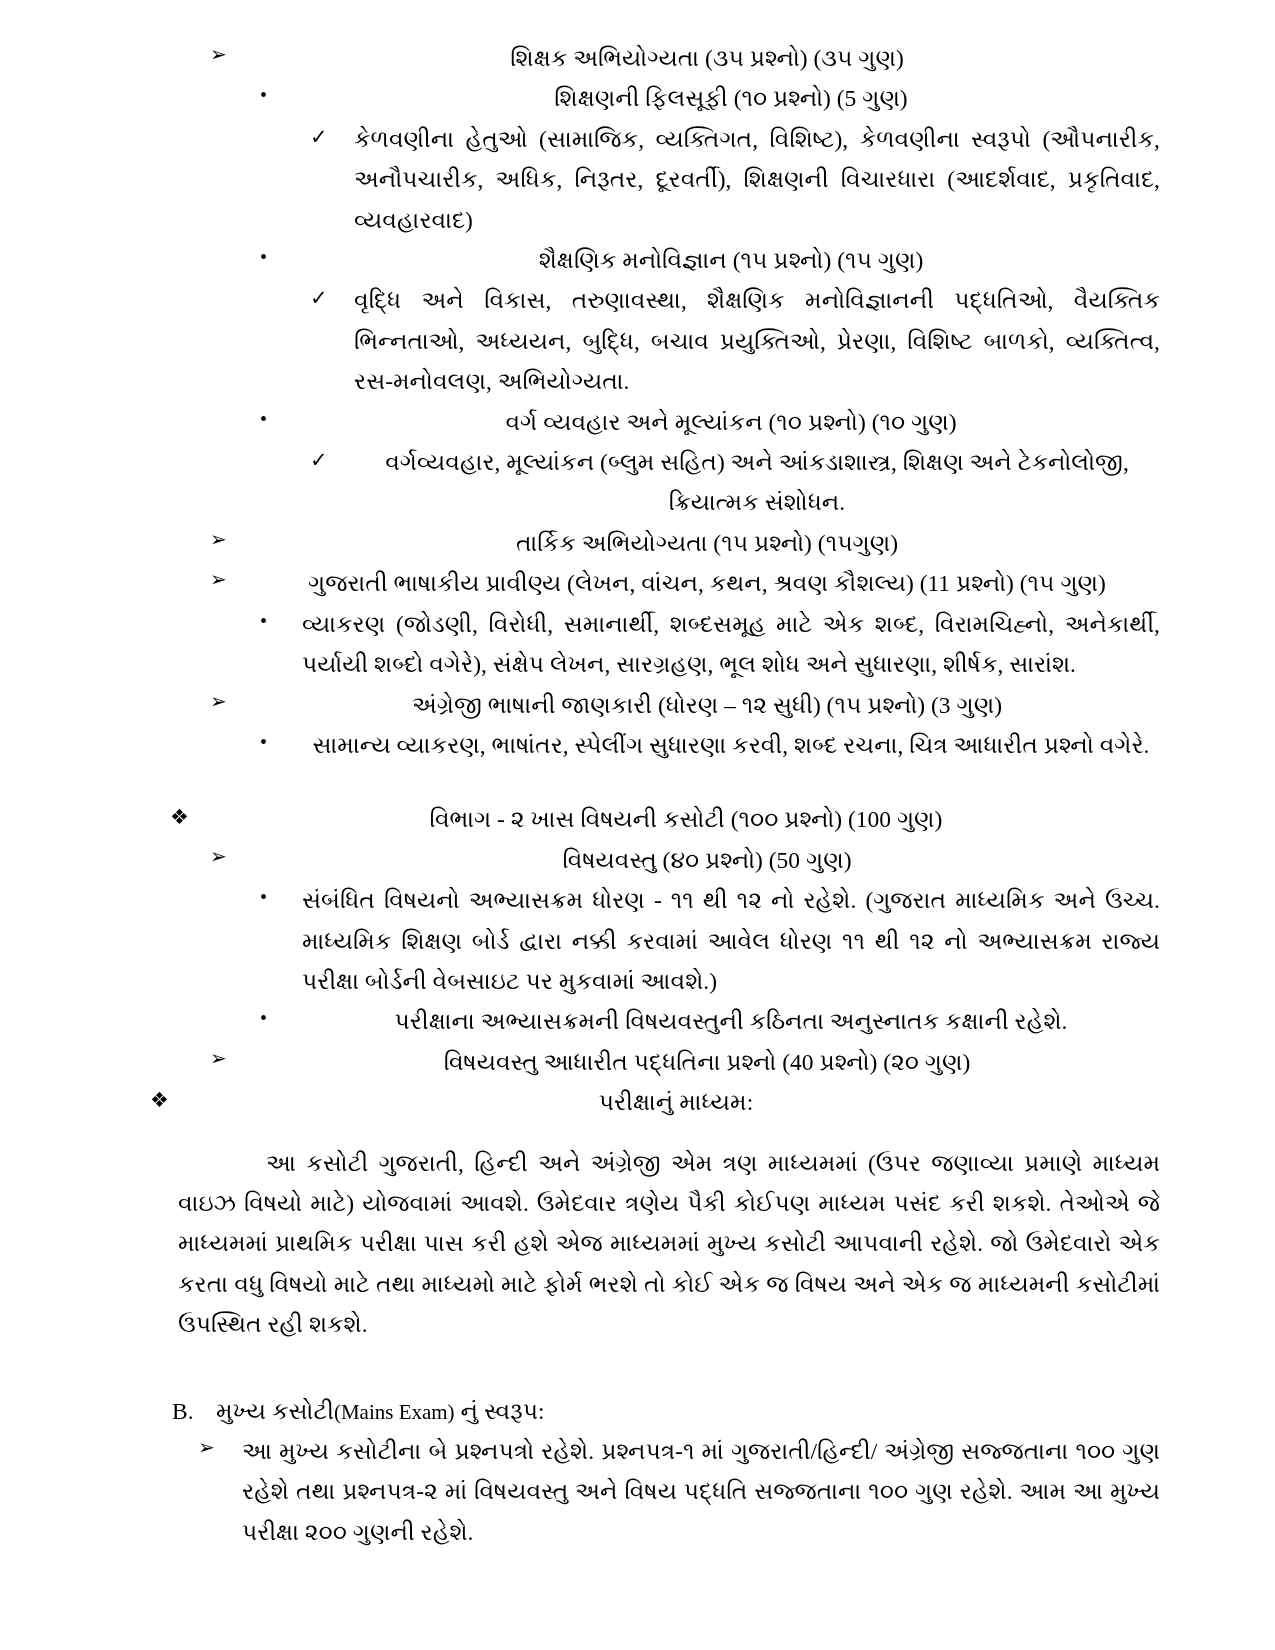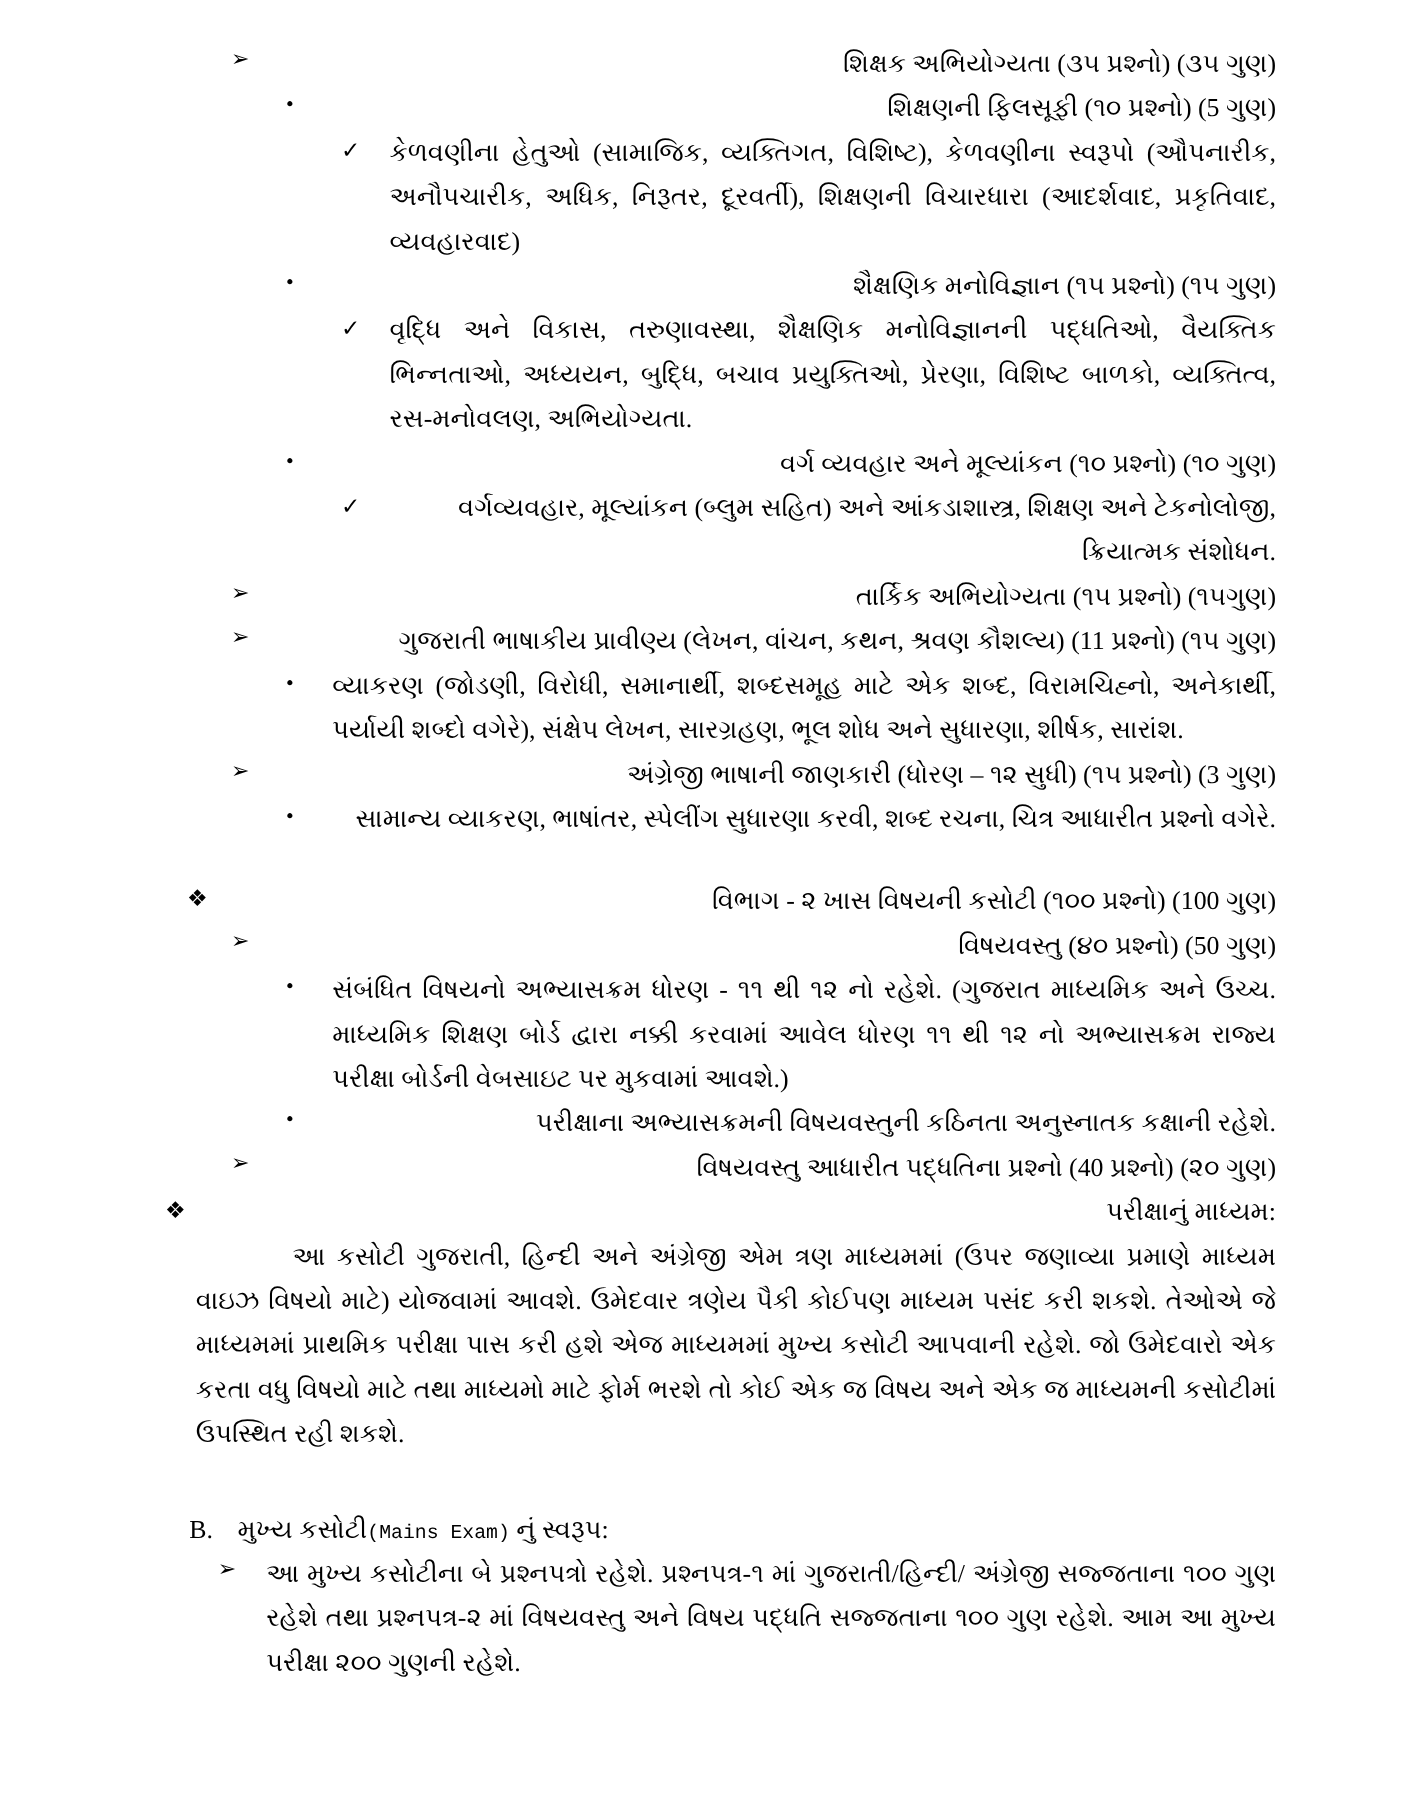--- a/index.html
+++ b/index.html
@@ -42,21 +42,21 @@
     text-align: left;
     font-size: 20px;
     line-height: 1.72;
     user-select: none;
   }
   .txt {
     flex: 1 1 auto;
     text-align: justify;
     text-justify: inter-word;
   }
-  .txt.nojust { text-align: right; }
+  .txt.nojust { text-align: center; }
 
   
   .lvl-diamond { margin-left: 20px; }
   .lvl-diamond .marker { width: 42px; font-size: 21px; }
 
   .lvl-arrow { margin-left: 60px; }
   .lvl-arrow .marker { width: 44px; font-size: 20px; }
 
   .lvl-bullet { margin-left: 110px; }
   .lvl-bullet .marker { width: 42px; font-size: 20px; }
@@ -64,39 +64,39 @@
   .lvl-check { margin-left: 160px; }
   .lvl-check .marker { width: 44px; font-size: 21px; }
 
   .para {
     font-size: 23.5px;
     line-height: 1.72;
     text-align: justify;
     text-justify: inter-word;
     margin-left: 28px;
     width: 982px;
+    margin-top: 20px;
   }
   .para.indent-first { text-indent: 88px; }
 
   .sec-b {
     display: flex;
     align-items: flex-start;
     font-size: 23.5px;
     line-height: 1.72;
     margin-left: 22px;
   }
   .sec-b .lbl {
     flex: 0 0 auto;
     width: 44px;
   }
   .sec-b .bdy { flex: 1 1 auto; }
 
   .small-latin {
-    font-size: 18px;
-    font-family: Liberation Mono, monospace;
+    font-size: 21px;
   }
   .sp-34 { height: 34px; }
   .sp-46 { height: 46px; }
 
   .arrow-glyph {
     font-size: 19px;
     position: relative;
     top: -1px;
   }
 </style>

